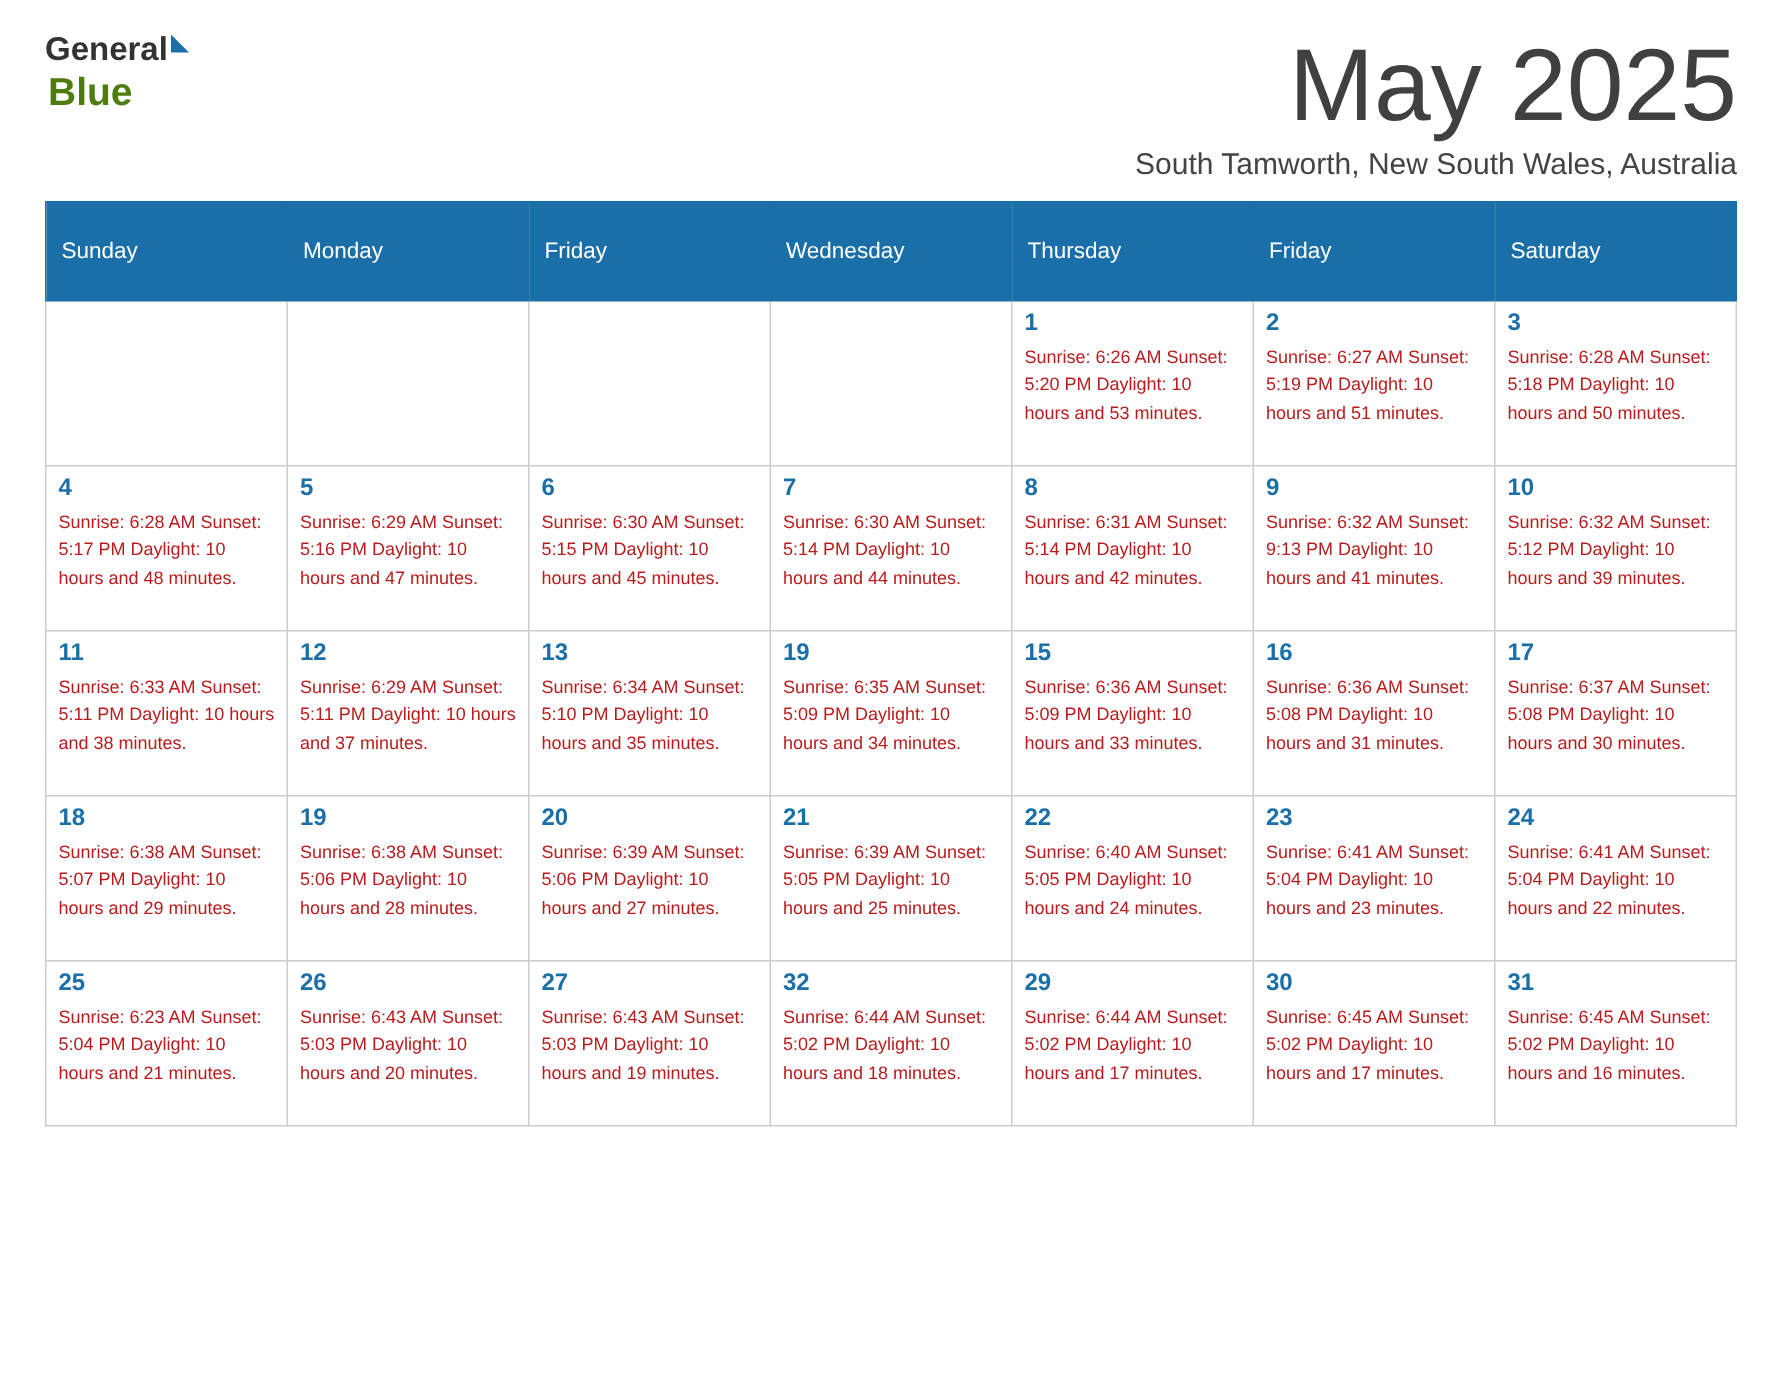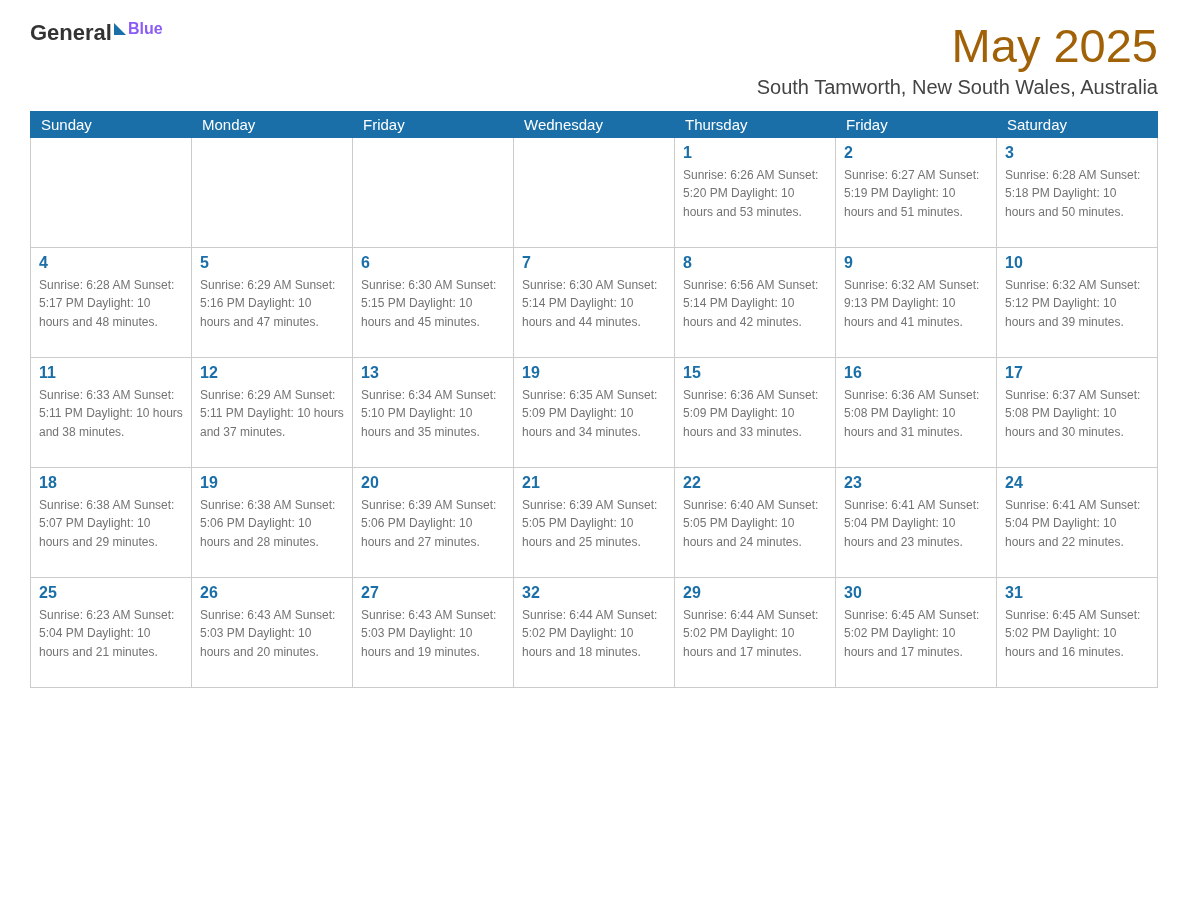--- a/index.html
+++ b/index.html
@@ -15,93 +15,93 @@
       justify-content: space-between;
       align-items: flex-start;
       margin-bottom: 10px;
     }
     .logo-text-general {
       font-size: 22px;
       font-weight: bold;
       color: #333;
     }
     .logo-text-blue {
-      font-size: 16px;
+      font-size: 26px;
       font-weight: bold;
-      color: #8b5cf6;
+      color: #4d7c0f;
     }
     .logo-triangle {
       width: 0;
       height: 0;
       border-left: 12px solid #1a6fa8;
       border-top: 12px solid transparent;
       border-bottom: 0px solid transparent;
       display: inline-block;
       margin-left: 2px;
       vertical-align: middle;
       position: relative;
       top: -4px;
     }
     .title-block {
       text-align: right;
     }
     .month-title {
-      font-size: 47px;
+      font-size: 68px;
       font-weight: normal;
-      color: #a16207;
+      color: #404040;
       line-height: 1.1;
     }
     .location-title {
       font-size: 20px;
       color: #444;
       margin-top: 4px;
       margin-left: 16px;
     }
     table {
       width: 100%;
       border-collapse: collapse;
       margin-top: 12px;
     }
     thead tr th {
       background-color: #1a6fa8;
       color: #fff;
       text-align: left;
-      padding: 4px 10px;
+      padding: 24px 10px;
       font-size: 15px;
       font-weight: normal;
       border: 1px solid #1a6fa8;
     }
     tbody tr td {
       vertical-align: top;
       border: 1px solid #ccc;
       padding: 6px 8px;
       width: calc(100% / 7);
       height: 110px;
     }
     .day-number {
       font-size: 16px;
       color: #1a6fa8;
       font-weight: bold;
       margin-bottom: 4px;
       display: block;
     }
     .day-info {
       font-size: 12px;
-      color: #737373;
+      color: #b91c1c;
       line-height: 1.55;
     }
     .empty-cell {
       background: #fff;
     }
     tbody tr:nth-child(even) td {
       background: #fff;
     }
     .logo-wrap {
       display: flex;
-      flex-direction: row;
+      flex-direction: column;
       align-items: flex-start;
     }
     .logo-line1 {
       display: flex;
       align-items: center;
     }
     .logo-line2 {
       margin-left: 2px;
     }
   </style>
@@ -188,21 +188,21 @@
         </td>
         <td>
           <span class="day-number">7</span>
           <div class="day-info">Sunrise: 6:30 AM
 Sunset: 5:14 PM
 Daylight: 10 hours
 and 44 minutes.</div>
         </td>
         <td>
           <span class="day-number">8</span>
-          <div class="day-info">Sunrise: 6:56 AM
+          <div class="day-info">Sunrise: 6:31 AM
 Sunset: 5:14 PM
 Daylight: 10 hours
 and 42 minutes.</div>
         </td>
         <td>
           <span class="day-number">9</span>
           <div class="day-info">Sunrise: 6:32 AM
 Sunset: 9:13 PM
 Daylight: 10 hours
 and 41 minutes.</div>

